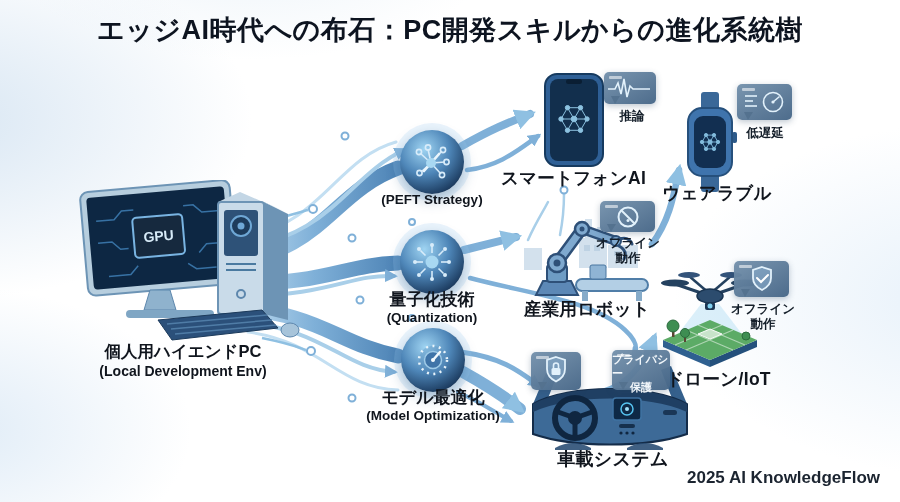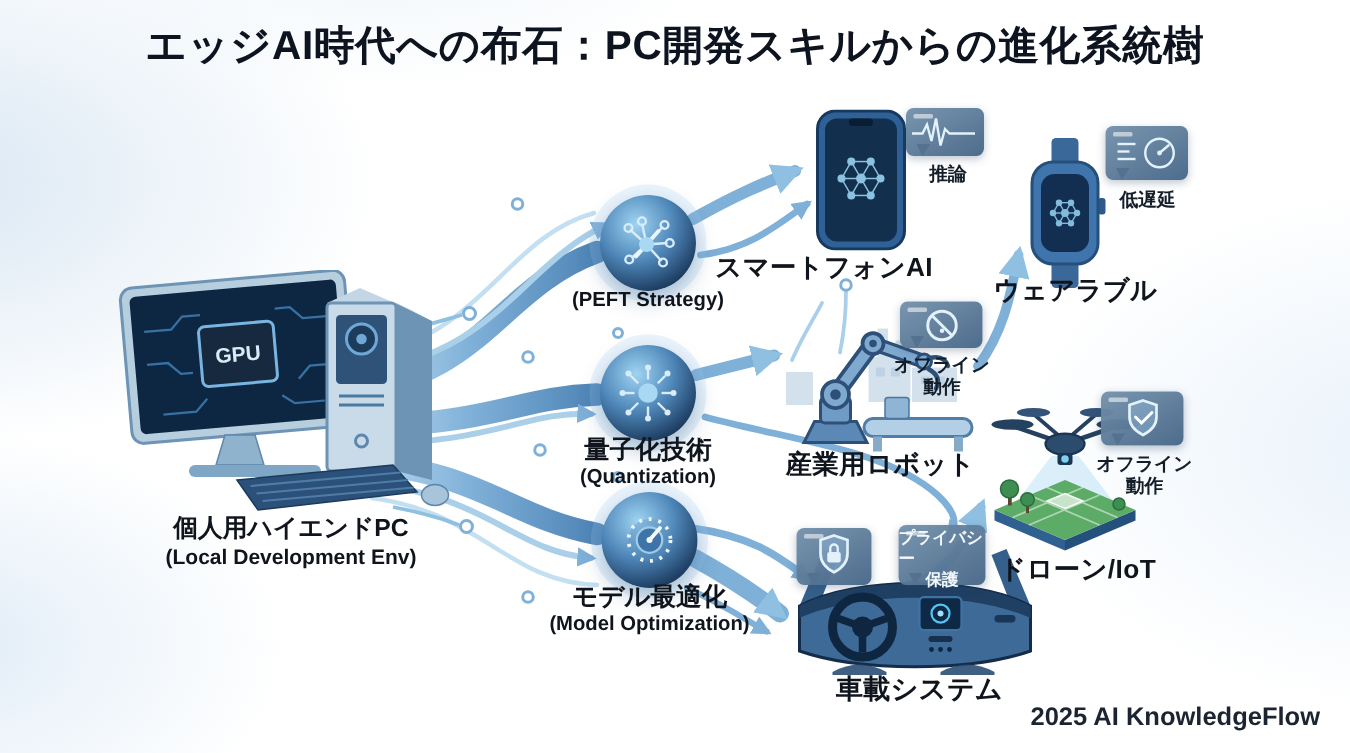--- a/index.html
+++ b/index.html
@@ -9,21 +9,21 @@
       radial-gradient(520px 300px at -60px 120px, #d8e6f3 0%, rgba(255,255,255,0) 60%),
       radial-gradient(420px 260px at -40px 430px, #e0ecf7 0%, rgba(255,255,255,0) 55%),
       radial-gradient(520px 320px at 960px 300px, #e7f1fa 0%, rgba(255,255,255,0) 55%),
       radial-gradient(420px 200px at 250px -60px, #ecf3f9 0%, rgba(255,255,255,0) 60%),
       #ffffff;}
   .title{position:absolute;top:12px;left:0;width:100%;text-align:center;
     font-size:27px;font-weight:700;color:#0d1420;letter-spacing:.5px;z-index:5;}
   .flows{position:absolute;left:0;top:0;z-index:1;}
   .abs{position:absolute;}
   .pc-svg{left:68px;top:180px;z-index:2;}
-  .pc-label{left:79px;top:341px;width:230px;text-align:center;z-index:3;color:#10151d;}
+  .pc-label{left:68px;top:341px;width:230px;text-align:center;z-index:3;color:#10151d;}
   .pc-label .l1{font-size:16.5px;font-weight:800;}
   .pc-label .l2{font-size:14px;font-weight:700;}
   .node{width:64px;height:64px;border-radius:50%;z-index:3;
     background:radial-gradient(circle at 38% 30%, #9fd4f2 0%, #4e86b8 42%, #1b3a5e 78%, #122b47 100%);
     box-shadow:0 6px 14px rgba(30,80,130,.35), 0 0 0 7px rgba(160,205,240,.22);
     display:flex;align-items:center;justify-content:center;}
   .node-label{width:176px;text-align:center;z-index:3;color:#10151d;line-height:1.18;}
   .node-label .l1{font-size:17px;font-weight:800;}
   .node-label .l2{font-size:13.5px;font-weight:700;}
   .dev-label{position:absolute;text-align:center;font-weight:800;font-size:17.5px;
@@ -234,21 +234,21 @@
     </g>
   </svg>
   <div class="badge" style="left:604px;top:72px;width:52px;height:32px;">
     <svg width="48" height="24" viewBox="0 0 48 24">
       <polyline points="2,13 9,13 12,7 15,18 18,3 21,21 24,10 27,13 44,13" fill="none" stroke="#e2f1fb" stroke-width="1.6"></polyline>
     </svg>
   </div>
   <div class="badge-label" style="left:594px;top:109px;width:76px;">
     <span style="display:block">推論</span>
   </div>
-  <div class="dev-label" style="left:472px;top:166px;width:155px;">スマートフォンAI</div>
+  <div class="dev-label" style="left:496px;top:166px;width:155px;">スマートフォンAI</div>
 
   <svg class="abs dev" style="left:681px;top:92px;" width="58" height="100" viewBox="0 0 58 100">
     <rect x="20" y="0" width="18" height="18" rx="3" fill="#3a6898"></rect>
     <rect x="20" y="82" width="18" height="18" rx="3" fill="#3a6898"></rect>
     <rect x="51" y="40" width="5" height="11" rx="2" fill="#2d5a8a"></rect>
     <rect x="7" y="16" width="44" height="68" rx="14" fill="#3f74ad" stroke="#26507c" stroke-width="2"></rect>
     <rect x="13" y="24" width="32" height="52" rx="9" fill="#122f51"></rect>
     <g stroke="#8fcbec" stroke-width="0.9" opacity=".9" fill="#8fcbec">
       <line x1="29" y1="50" x2="37" y2="50"></line>
         <line x1="29" y1="50" x2="33" y2="56.9"></line>
@@ -395,21 +395,21 @@
     <path d="M28,86 q18,-10 36,0 v2 h-36 z" fill="#2b4f76" opacity=".9"></path>
     <path d="M100,86 q18,-10 36,0 v2 h-36 z" fill="#2b4f76" opacity=".9"></path>
   </svg>
   <div class="badge" style="left:531px;top:352px;width:50px;height:38px;">
     <svg width="40" height="32" viewBox="0 0 40 32">
       <path d="M20,2 l9,3 v9 c0,6.5 -4,10 -9,12.5 c-5,-2.5 -9,-6 -9,-12.5 v-9 z" fill="rgba(160,200,235,.35)" stroke="#e2f1fb" stroke-width="1.8"></path>
       <rect x="15.5" y="13" width="9" height="7" rx="1.5" fill="#e2f1fb"></rect>
       <path d="M17.5,13 v-2.5 a2.5,2.5 0 0 1 5,0 v2.5" fill="none" stroke="#e2f1fb" stroke-width="1.6"></path>
     </svg>
   </div>
-  <div class="badge" style="left:599px;top:350px;width:58px;height:40px;">
+  <div class="badge" style="left:612px;top:350px;width:58px;height:40px;">
     <div class="badge-text">
       <span>プライバシー</span>
       <span>保護</span>
     </div>
   </div>
   <div class="dev-label" style="left:538px;top:447px;width:150px;font-size:18px;">車載システム</div>
 
   <div class="footer">2025 AI KnowledgeFlow</div>
 </div>
 

